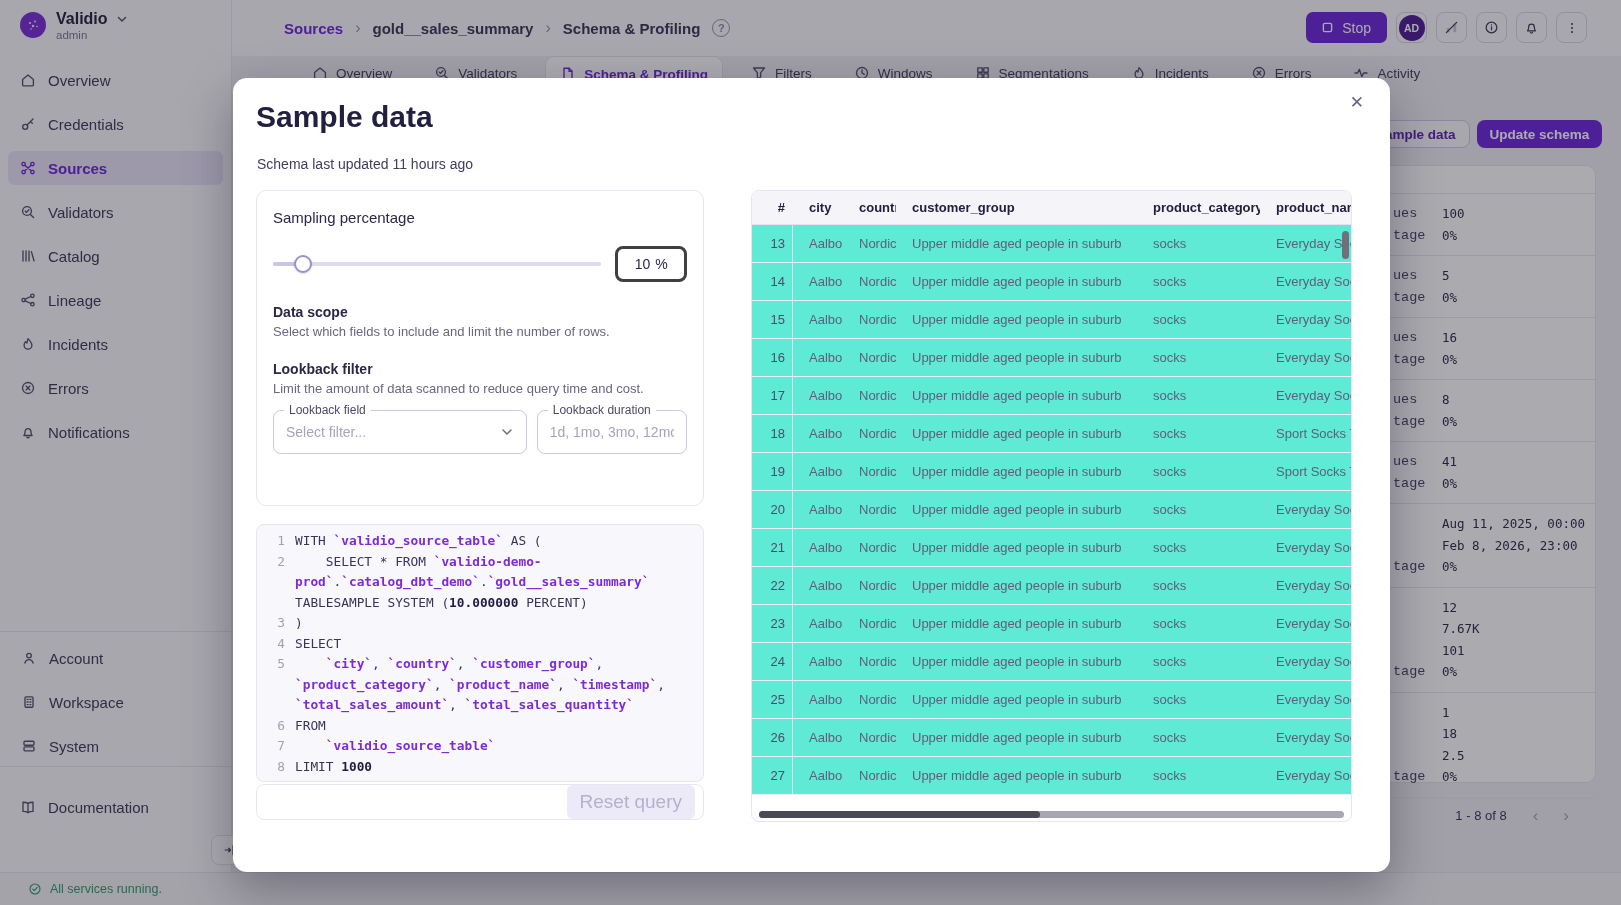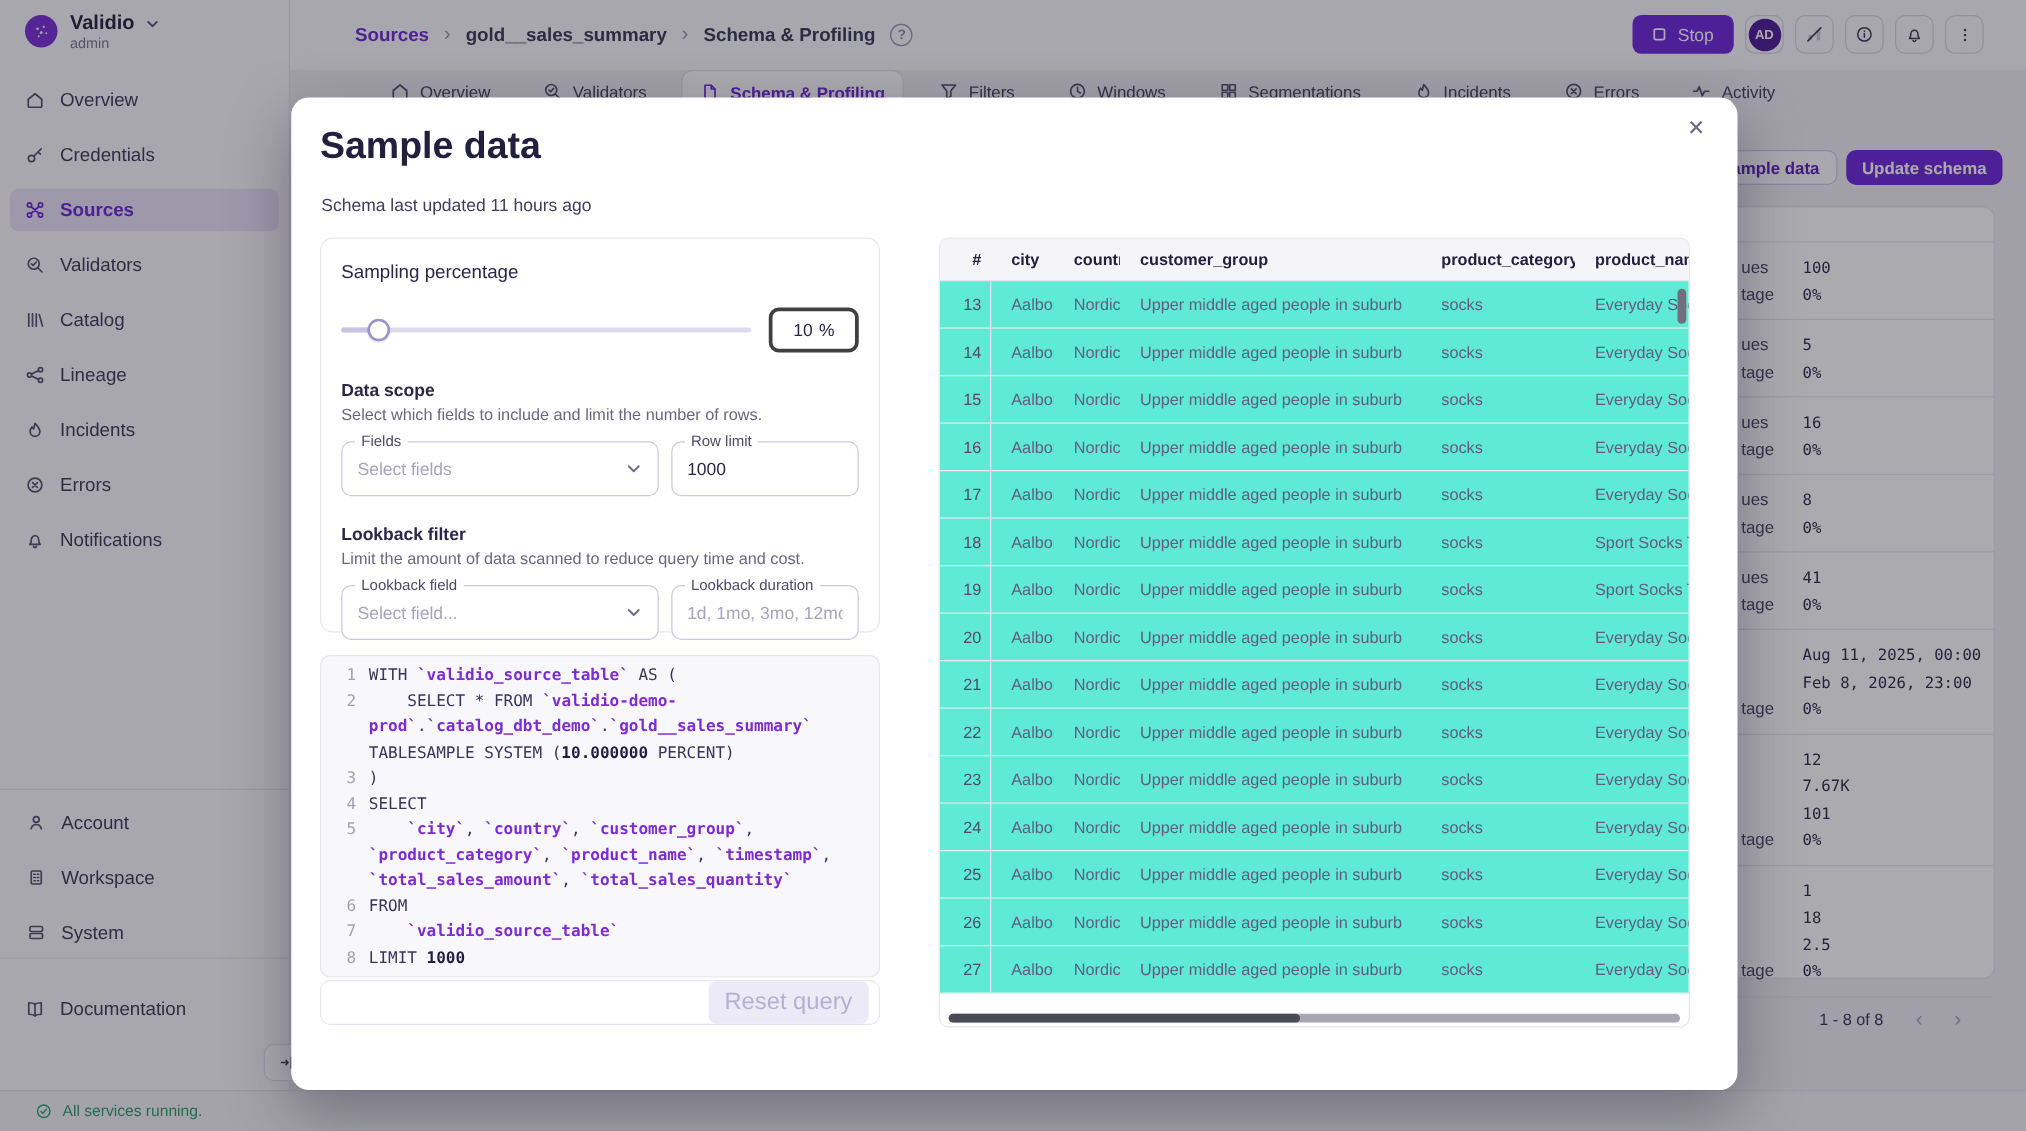--- a/index.html
+++ b/index.html
@@ -62,21 +62,21 @@
   .bg-actions { position:absolute; top:120px; left:1362px; display:flex; gap:7px; }
   .ghost-btn { height:28px; padding:0 13px; background:#FBFAFE; border:1px solid #CFC6EE; color:#5B21B6;
                border-radius:8px; font-size:13.5px; font-weight:600; display:flex; align-items:center; }
   .solid-btn { height:28px; padding:0 13px; background:#6D28D9; border:none; color:#FFF; border-radius:8px;
                font-size:13.5px; font-weight:600; display:flex; align-items:center; }
   .stats-panel { position:absolute; left:1180px; top:165px; width:416px; height:618px; background:#FFF;
                  border:1px solid #E6E5EF; border-radius:10px; }
   .stats-head { height:28px; border-bottom:1px solid #E8E7F0; }
   .stat-group { border-bottom:1px solid #E8E7F0; padding:9px 0; }
   .stat-row { display:flex; align-items:center; padding-left:212px; height:21.5px; }
-  .stat-label { width:49px; font-size:13.5px; color:#4A4566; }
+  .stat-label { width:49px; font-size:13.5px; color:#4A4566;font-family:Liberation Mono, monospace; }
   .stat-value { font-family:"DejaVu Sans Mono", monospace; font-size:12.5px; color:#2F2B4E; }
   .stats-pgn { display:flex; align-items:center; justify-content:flex-end; gap:26px; height:36px;
                padding-right:26px; }
   .stats-pgn .pg-txt { font-size:13px; color:#3A3657; }
   .pg-chev { color:#A5A2B8; font-size:17px; line-height:1; }
 
   
   .overlay { position:absolute; inset:0; background:rgba(22,20,32,0.36); z-index:5; }
   .modal { position:absolute; left:233px; top:78px; width:1157px; height:794px; background:#FFF;
            border-radius:14px; box-shadow:0 18px 50px rgba(20,16,40,.35); z-index:10; }
@@ -581,42 +581,27 @@
           <div class="sl-handle" id="sl-handle" style="left: 9%;"></div>
         </div>
         <div class="val-box">
           <span>10</span>
           <span>%</span>
         </div>
       </div>
 
       <div class="sec-title">Data scope</div>
       <div class="sec-desc">Select which fields to include and limit the number of rows.</div>
-      <div class="field-row">
-        <div class="ofield w-select">
-          <span class="flabel">Fields</span>
-          <span class="ph">Select fields</span>
-          <span class="dd-chev">
-            <svg width="14" height="14" viewBox="0 0 14 14">
-                <path d="M3 5 7 9l4-4" fill="none" stroke="currentColor" stroke-width="1.5" stroke-linecap="round" stroke-linejoin="round"></path>
-              </svg>
-          </span>
-        </div>
-        <div class="ofield w-input">
-          <span class="flabel">Row limit</span>
-          <input value="1000" style="">
-        </div>
-      </div>
 
       <div class="sec-title">Lookback filter</div>
       <div class="sec-desc">Limit the amount of data scanned to reduce query time and cost.</div>
       <div class="field-row">
         <div class="ofield w-select">
           <span class="flabel">Lookback field</span>
-          <span class="ph">Select field...</span>
+          <span class="ph">Select filter...</span>
           <span class="dd-chev">
             <svg width="14" height="14" viewBox="0 0 14 14">
                 <path d="M3 5 7 9l4-4" fill="none" stroke="currentColor" stroke-width="1.5" stroke-linecap="round" stroke-linejoin="round"></path>
               </svg>
           </span>
         </div>
         <div class="ofield w-input">
           <span class="flabel">Lookback duration</span>
           <input placeholder="1d, 1mo, 3mo, 12mo" style="">
         </div>

